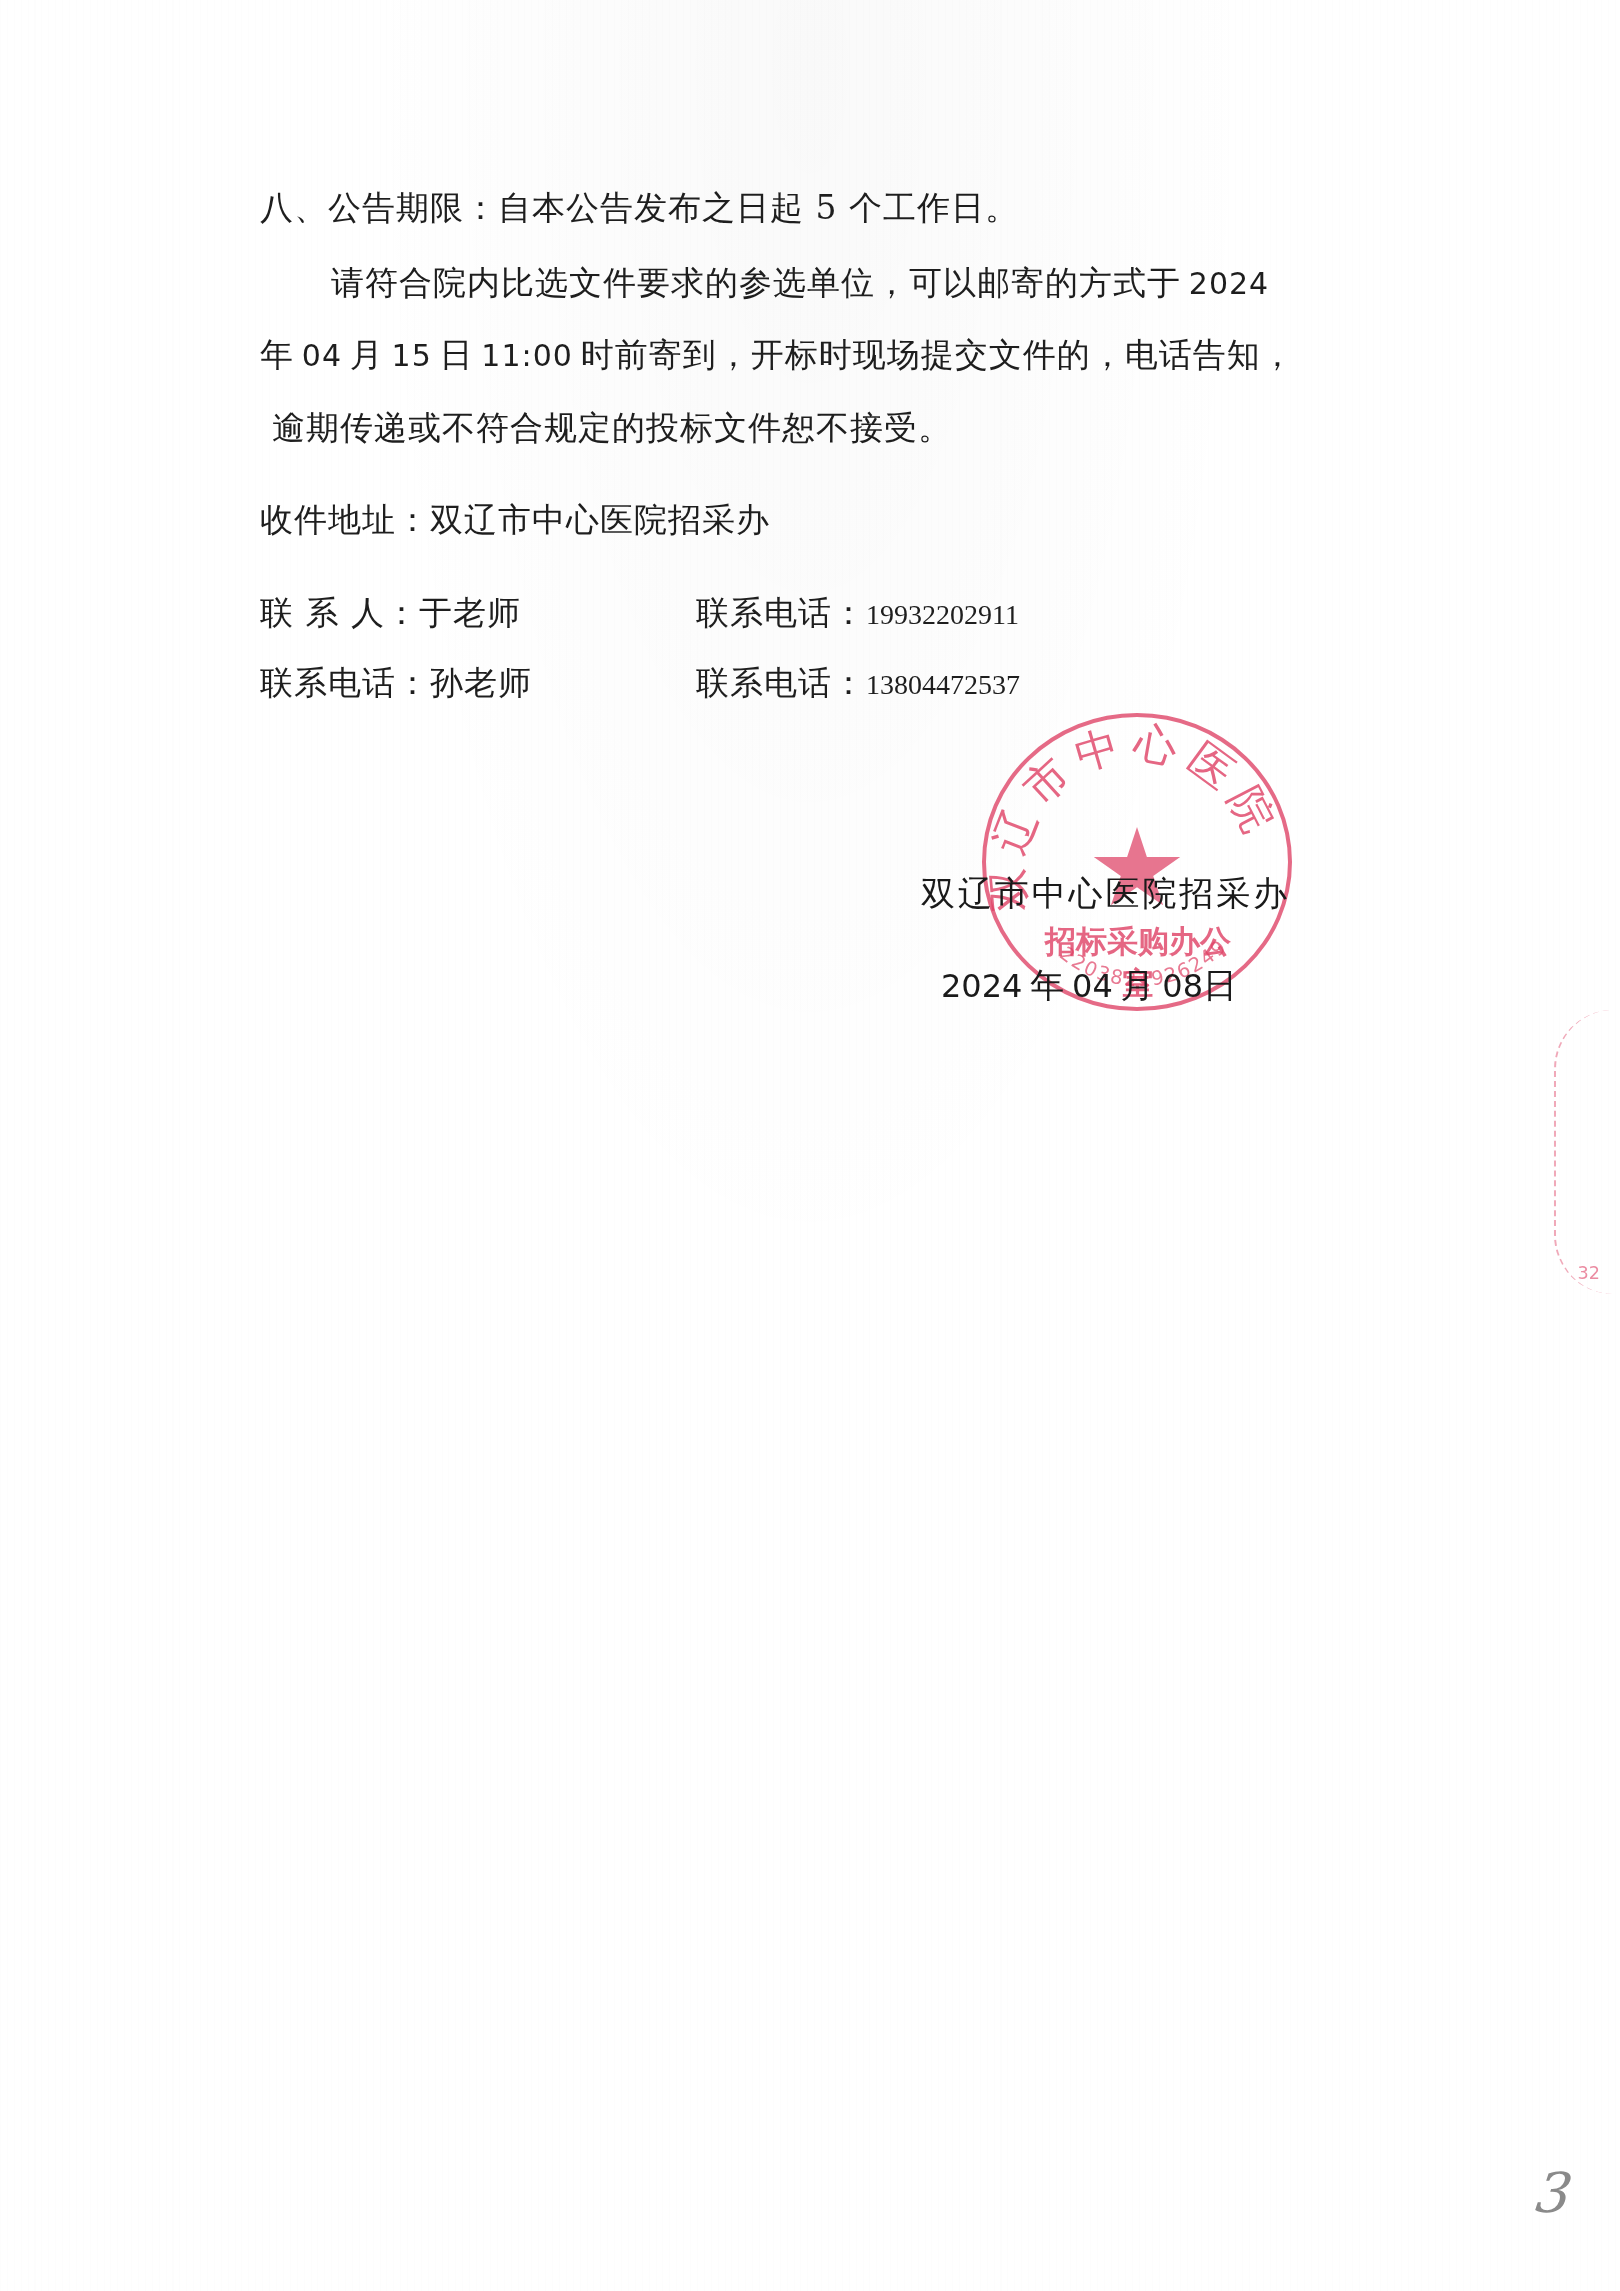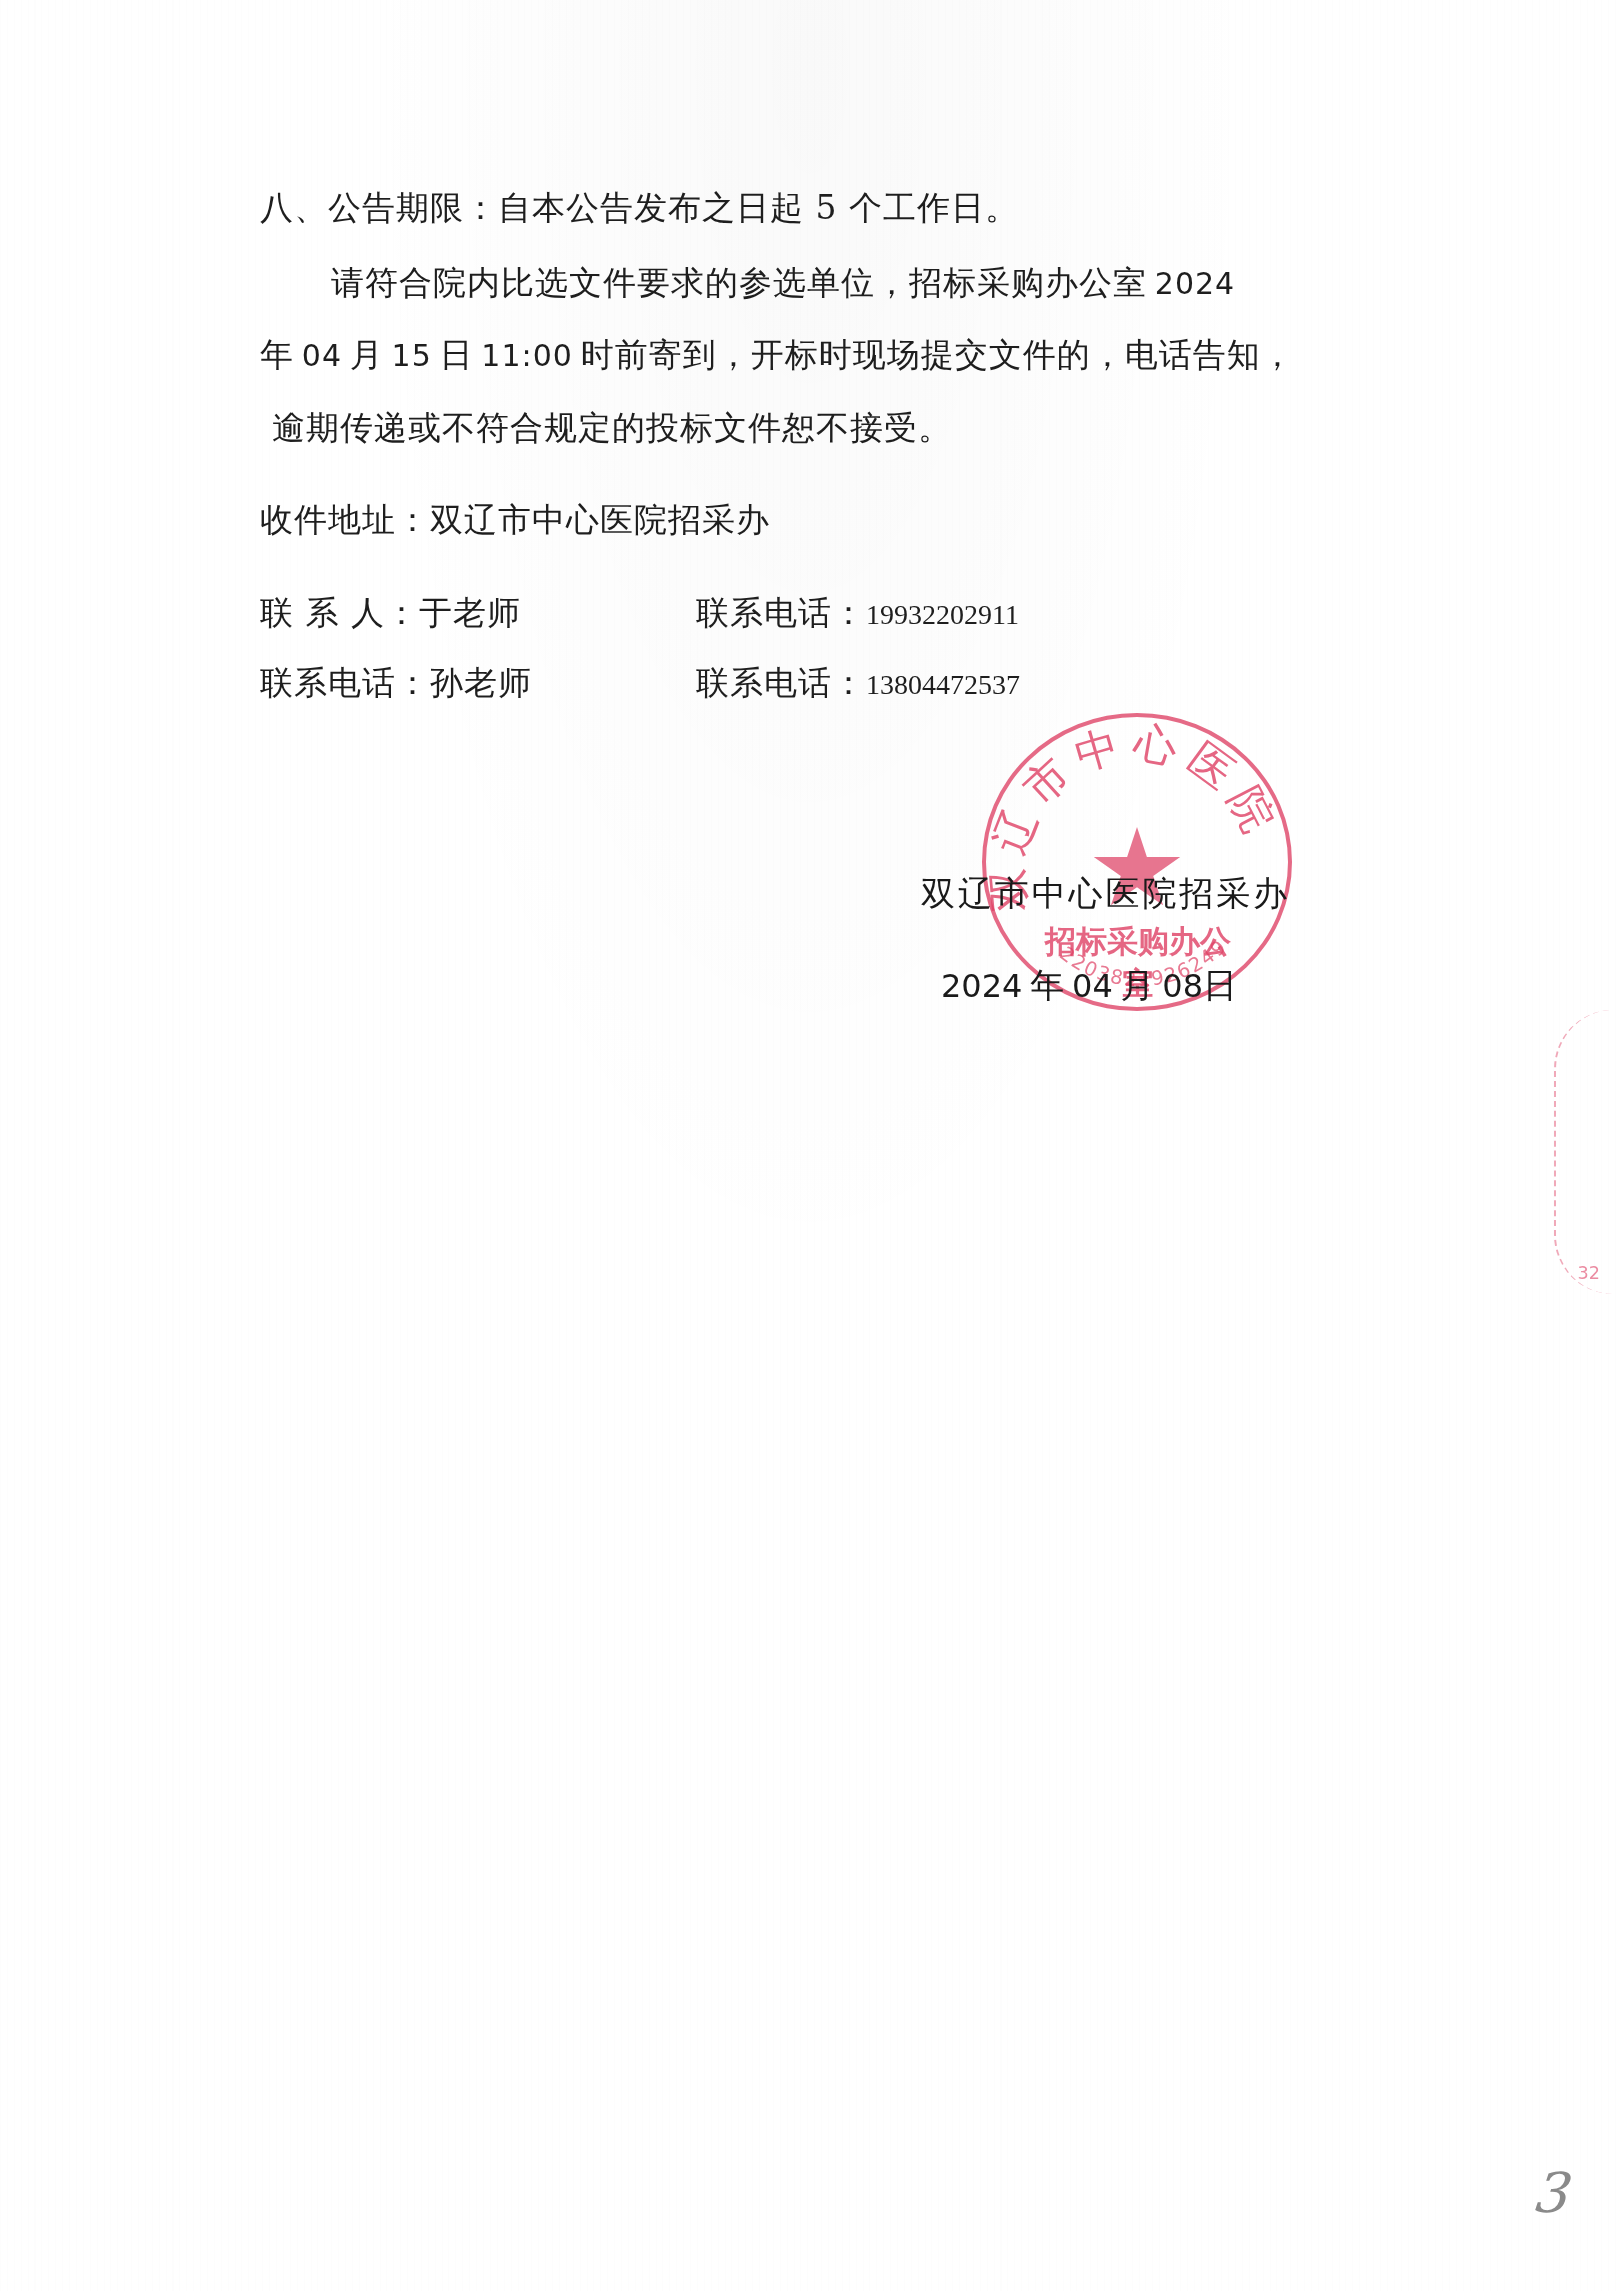--- a/index.html
+++ b/index.html
@@ -91,21 +91,21 @@
 </head>
 <body>
 
 <div class="page-noise"></div>
 
 <div class="line" style="left:260px; top:188px;">
   <span>八、公告期限：</span><span>自本公告发布之日起 5 个工作日。</span>
 </div>
 
 <div class="line" style="left:331px; top:263px;">
-  <span>请符合院内比选文件要求的参选单位，招标采购办公室</span><span class="gap"></span><span class="num-sans">2024</span>
+  <span>请符合院内比选文件要求的参选单位，可以邮寄的方式于</span><span class="gap"></span><span class="num-sans">2024</span>
 </div>
 
 <div class="line" style="left:260px; top:335px;">
   <span>年</span><span class="gap"></span><span class="num-sans">04</span><span class="gap"></span><span>月</span><span class="gap"></span><span class="num-sans">15</span><span class="gap"></span><span>日</span><span class="gap"></span><span class="num-sans">11:00</span><span class="gap"></span><span>时前寄到，开标时现场提交文件的，电话告知，</span>
 </div>
 
 <div class="line" style="left:272px; top:408px;">
   <span>逾期传递或不符合规定的投标文件恕不接受。</span>
 </div>
 

